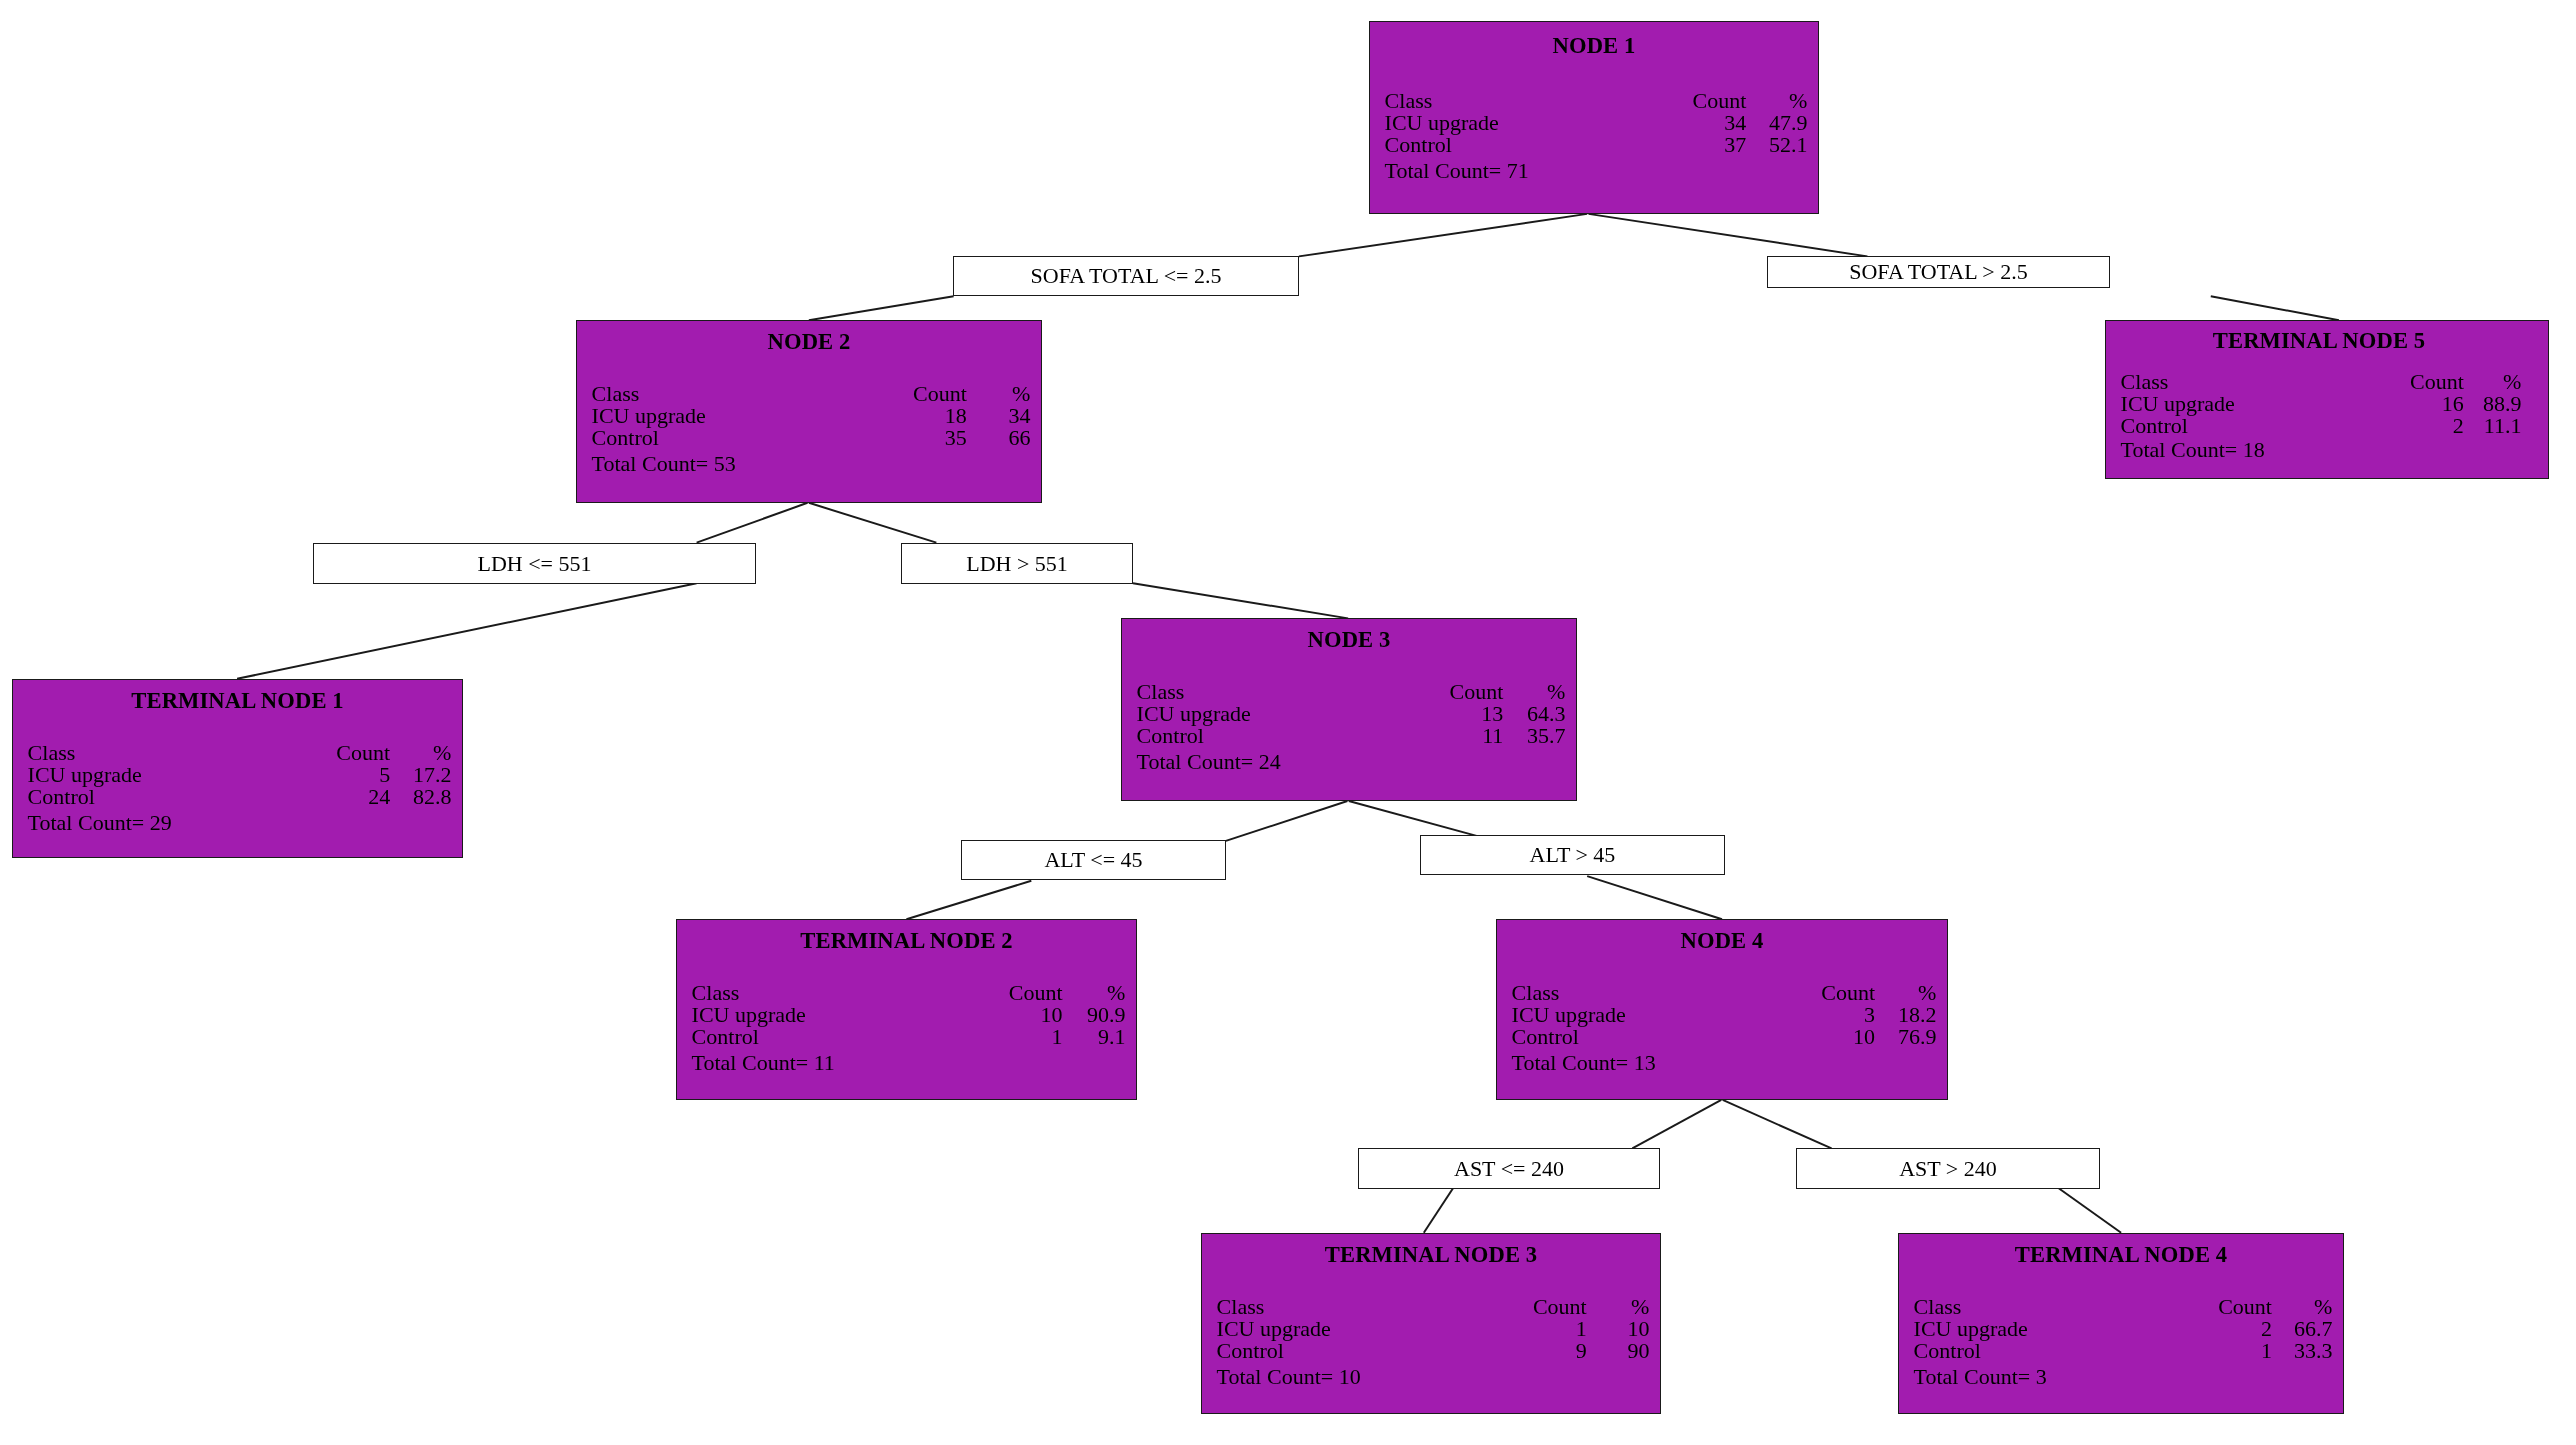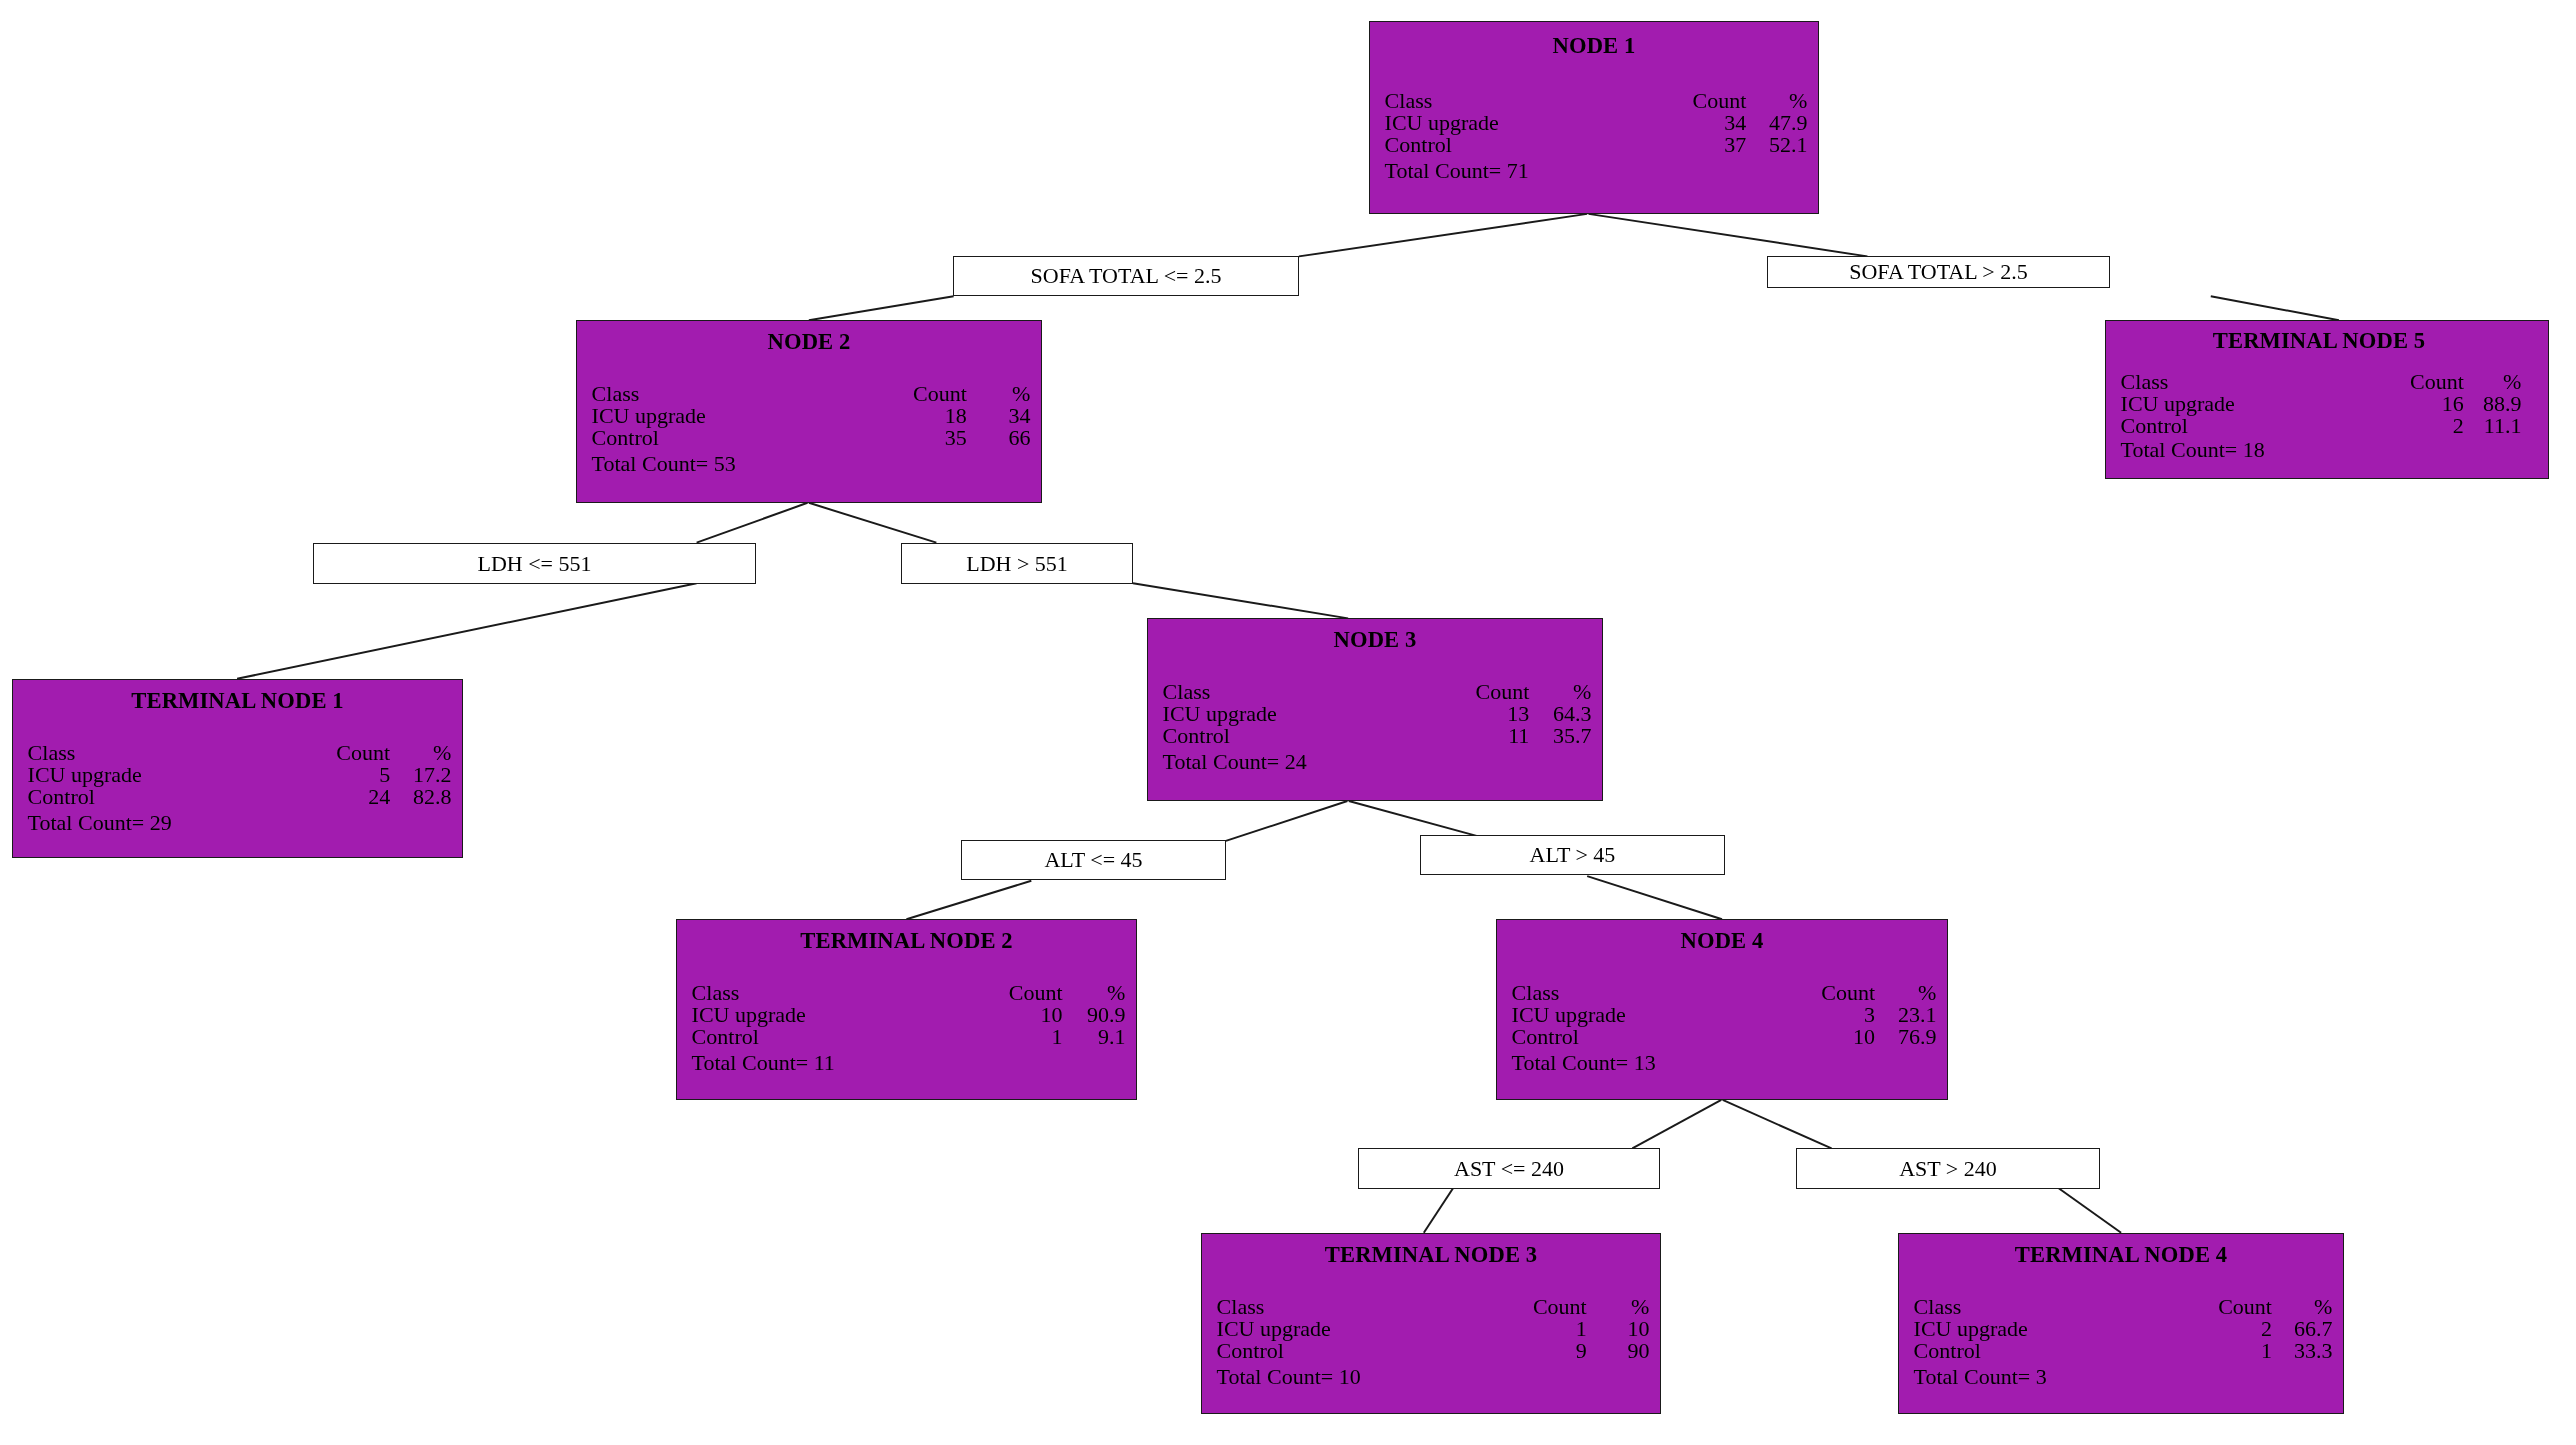--- a/index.html
+++ b/index.html
@@ -202,21 +202,21 @@
       <tr>
         <td class="col-class" style="padding-left:14.6px !important;">Control</td>
         <td class="col-count">24</td>
         <td class="col-pct">82.8</td>
       </tr>
     </tbody>
       </table>
     <div class="node-total" style="padding-left:14.6px; margin-top:4px;">Total Count= 29</div>
   </div>
 
-  <div class="node-box" style="left:1147px; top:618px; width:456px; height:183px; padding:9.3px 0 0 0;">
+  <div class="node-box" style="left:1121px; top:618px; width:456px; height:183px; padding:9.3px 0 0 0;">
     <div class="node-title">NODE 3</div>
     <table class="node-table" style="margin-top:29px;">
       <tbody>
           <tr>
         <td class="col-class" style="padding-left:14.6px !important;">Class</td>
         <td class="col-count">Count</td>
         <td class="col-pct">%</td>
       </tr>
       <tr>
         <td class="col-class" style="padding-left:14.6px !important;">ICU upgrade</td>
@@ -262,21 +262,21 @@
     <table class="node-table" style="margin-top:29px;">
       <tbody>
           <tr>
         <td class="col-class" style="padding-left:14.6px !important;">Class</td>
         <td class="col-count">Count</td>
         <td class="col-pct">%</td>
       </tr>
       <tr>
         <td class="col-class" style="padding-left:14.6px !important;">ICU upgrade</td>
         <td class="col-count">3</td>
-        <td class="col-pct">23.1</td>
+        <td class="col-pct">18.2</td>
       </tr>
       <tr>
         <td class="col-class" style="padding-left:14.6px !important;">Control</td>
         <td class="col-count">10</td>
         <td class="col-pct">76.9</td>
       </tr>
     </tbody>
       </table>
     <div class="node-total" style="padding-left:14.6px; margin-top:4px;">Total Count= 13</div>
   </div>

